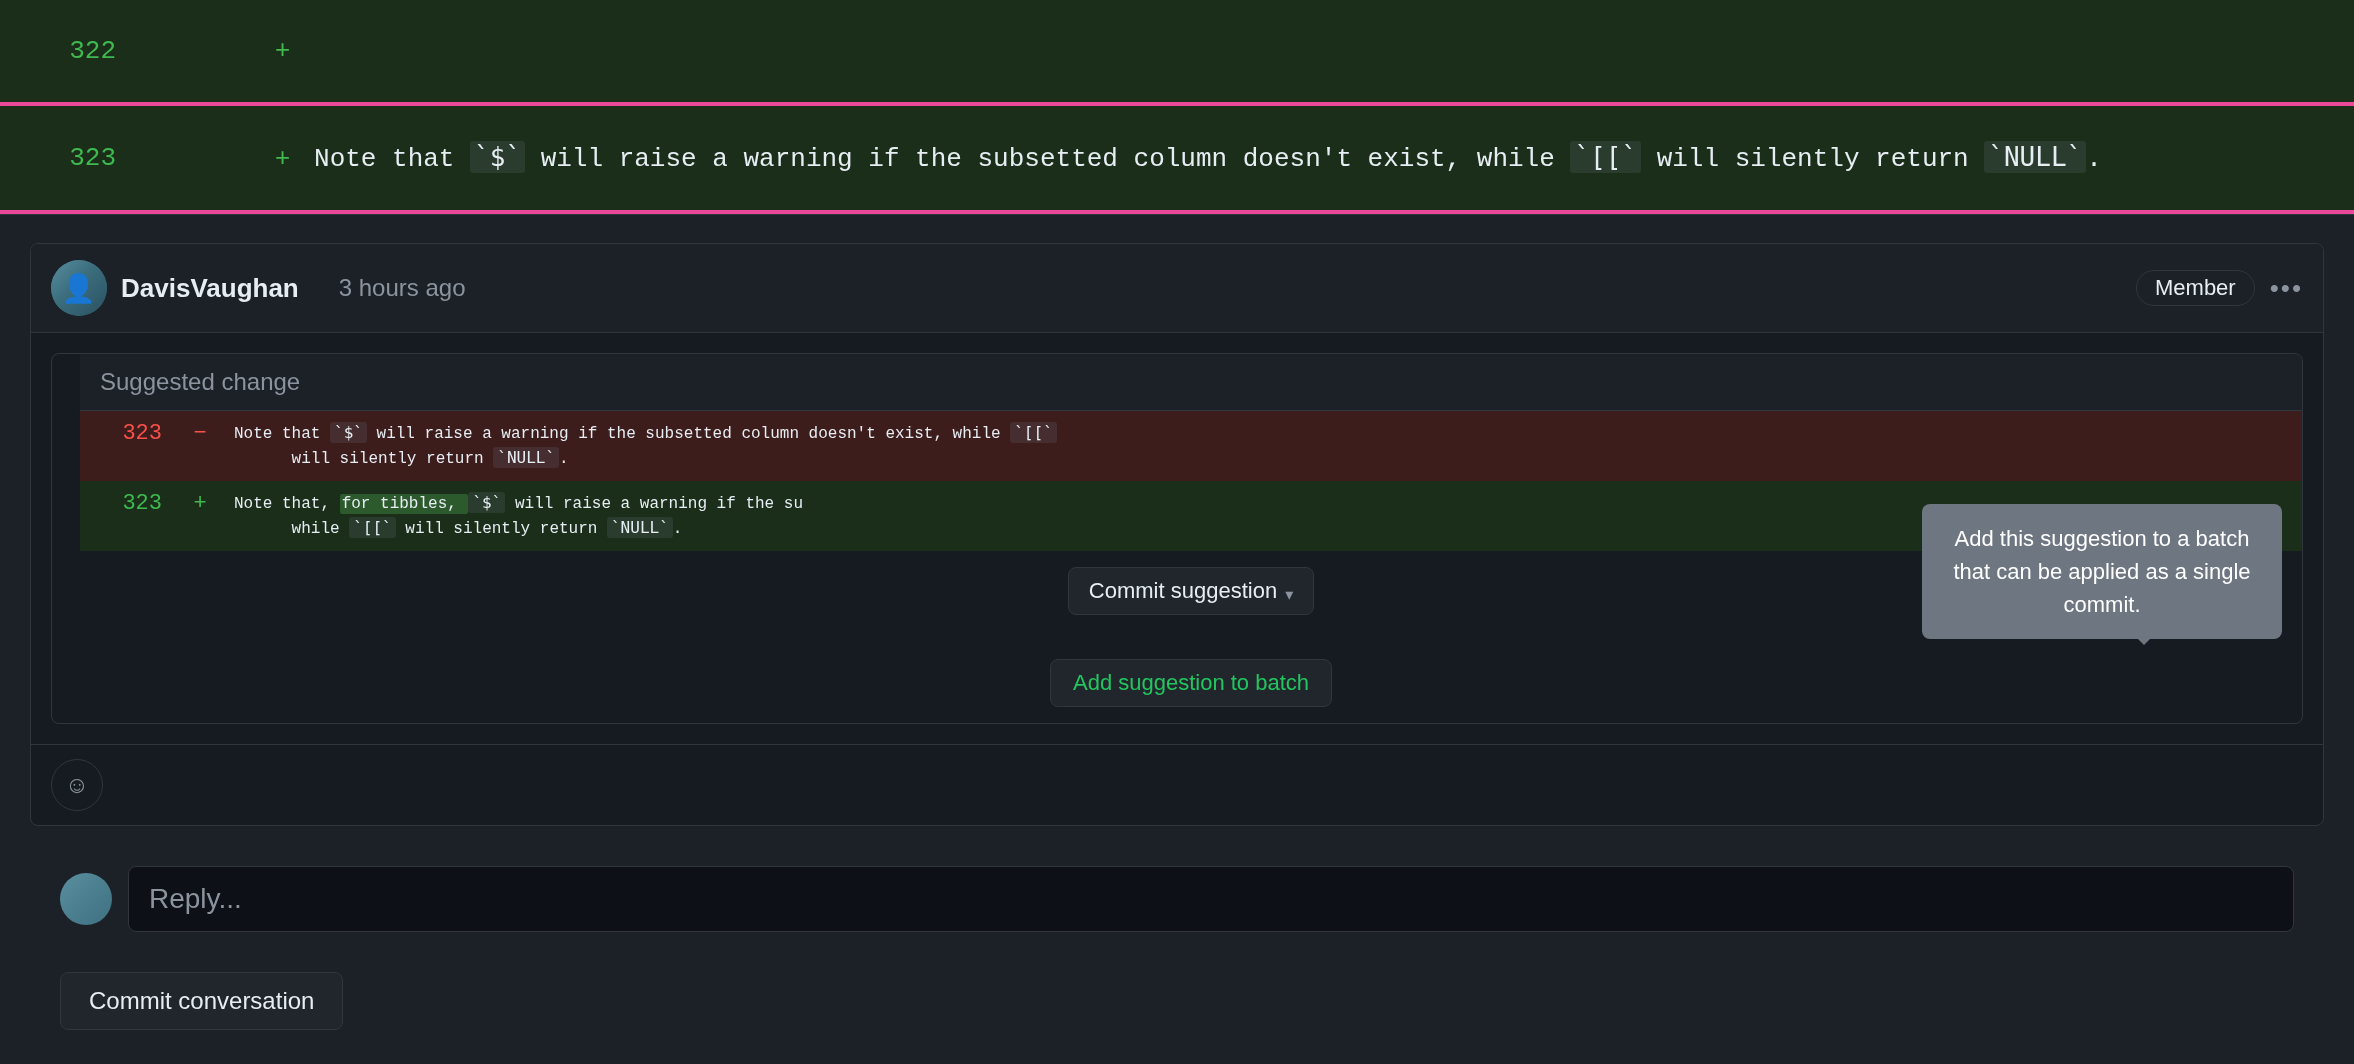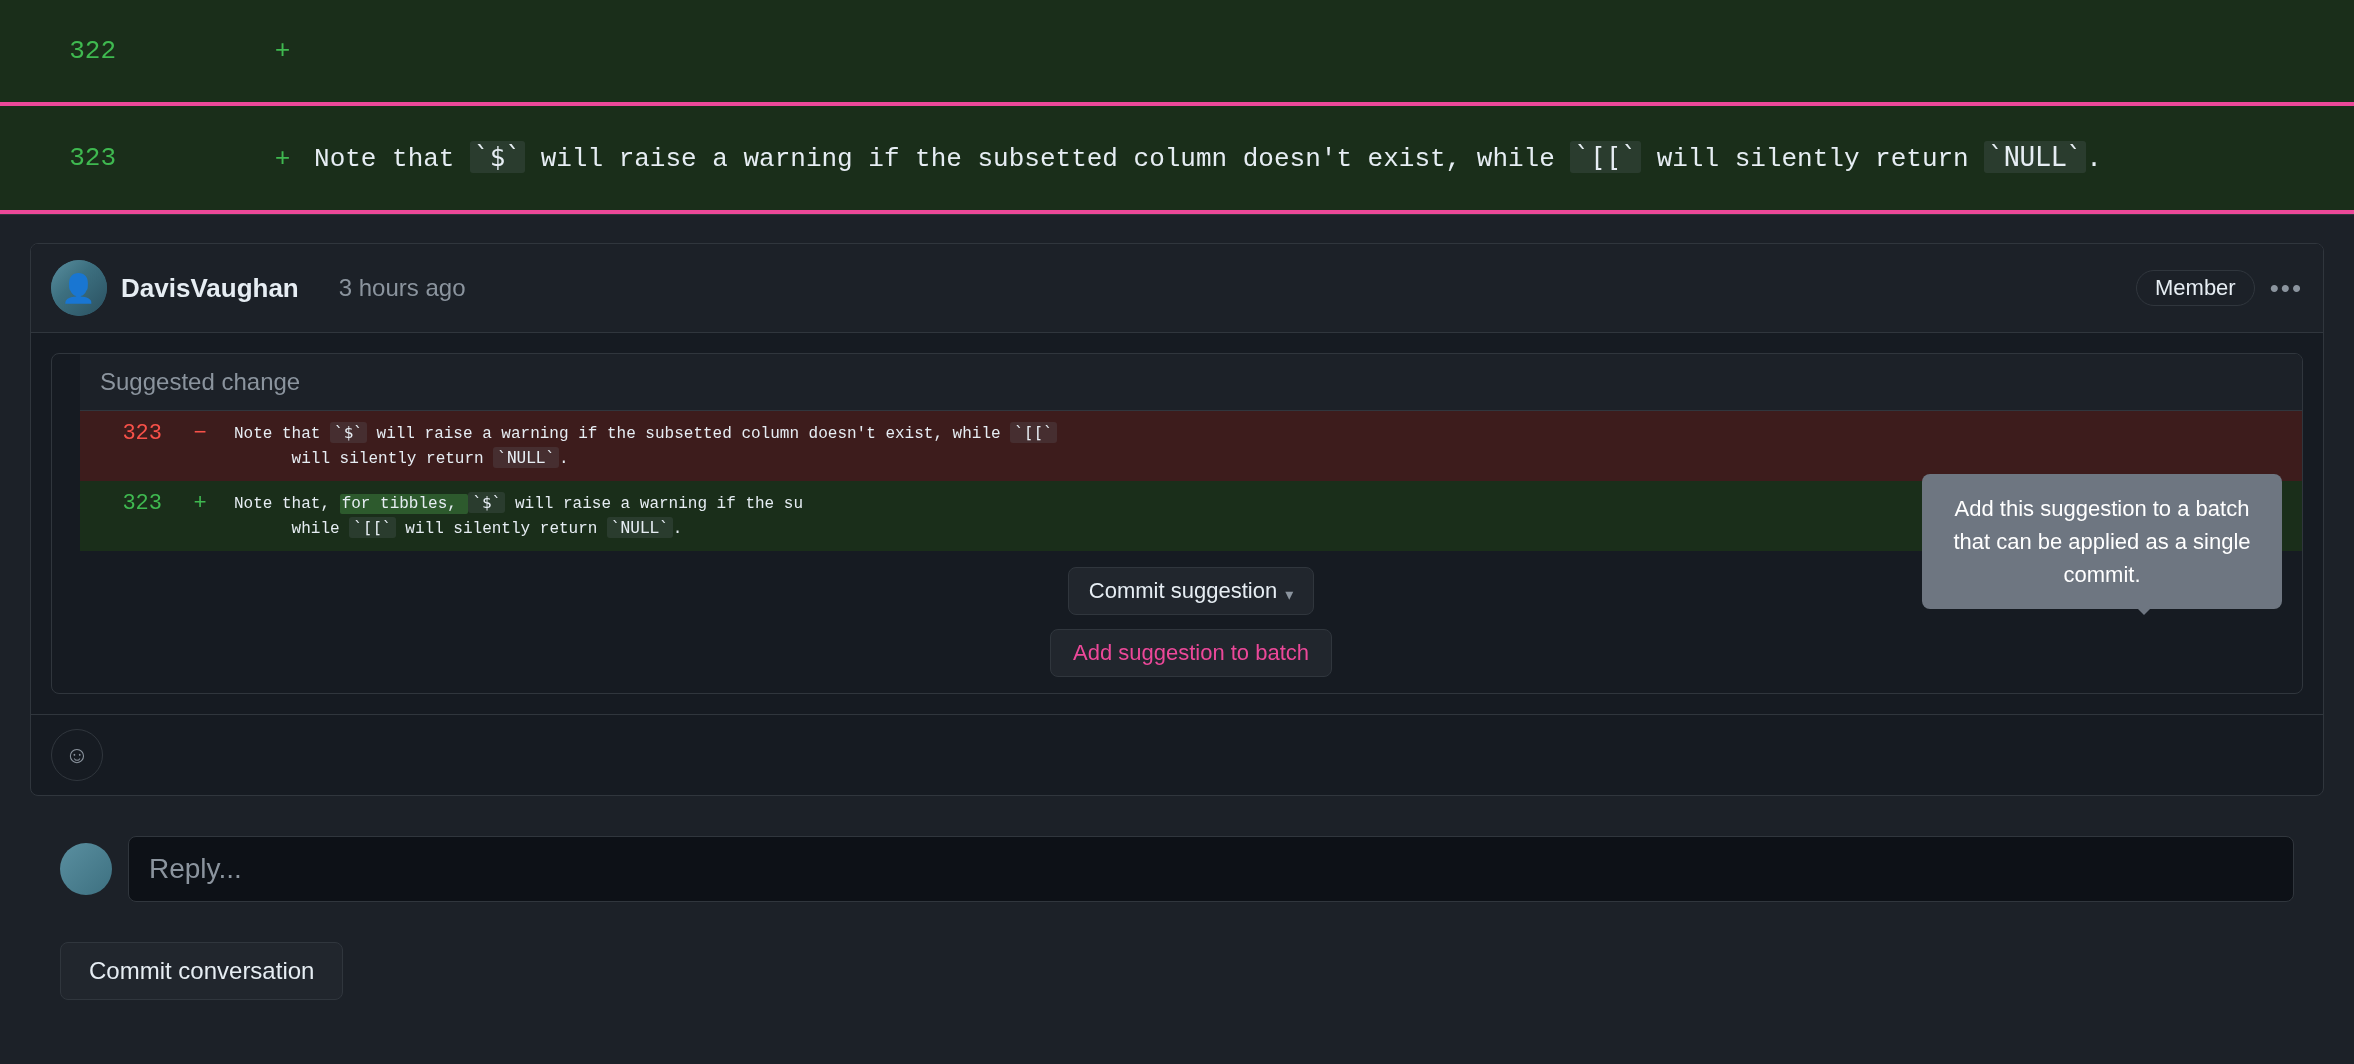--- a/index.html
+++ b/index.html
@@ -252,25 +252,26 @@
 
     .btn-commit .dropdown-arrow {
       font-size: 16px;
       color: #8b949e;
     }
 
     .btn-add-batch {
       background: #21262d;
       border: 1px solid #30363d;
       border-radius: 8px;
-      color: #ec4899;
+      color: #22c55e;
       font-size: 22px;
       padding: 10px 22px;
       cursor: pointer;
       font-weight: 500;
+      margin-top: 30px;
     }
 
     
     .tooltip-popup {
       position: absolute;
       right: 20px;
       bottom: 84px;
       background: #6e7681;
       color: #fff;
       font-size: 22px;

